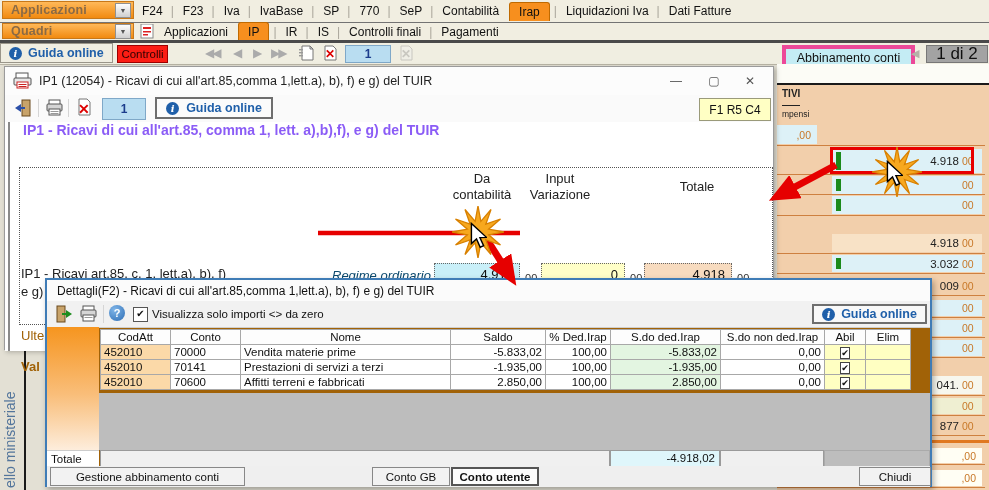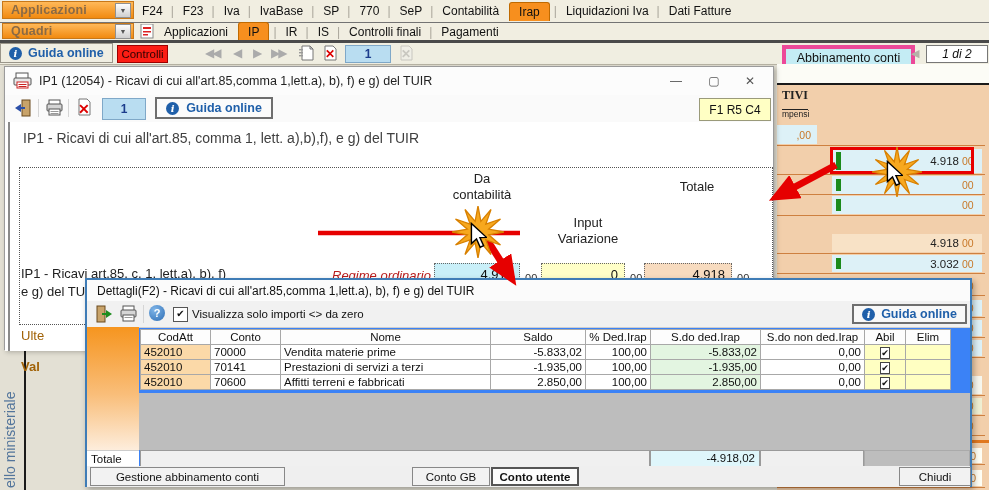--- a/index.html
+++ b/index.html
@@ -38,29 +38,29 @@
                display:flex;align-items:center;justify-content:center;flex:0 0 auto;}
   .controlli{position:absolute;left:117px;top:2px;width:49px;height:16px;background:#FB1D14;border:1px solid #9E0000;
              color:#2E0000;font-size:11.5px;display:flex;align-items:center;justify-content:center;}
   .navico{position:absolute;top:3px;color:#ABABAB;font-size:12px;letter-spacing:-2px;}
   .docico{position:absolute;top:2px;}
   .pgbox{position:absolute;left:345px;top:2px;width:44px;height:16px;background:#B9DDF1;border:1px solid #7FA8C8;
          color:#1B3C8C;font-weight:bold;font-size:12px;display:flex;align-items:center;justify-content:center;}
   .abbin{position:absolute;left:782px;top:2px;width:125px;height:17px;background:#C4ECF4;border:4px solid #ec4899;
          font-size:12.5px;display:flex;align-items:center;justify-content:center;}
   .ltri{position:absolute;left:911px;top:4px;color:#B5B2A8;font-size:11px;}
-  .pager{position:absolute;left:926px;top:2px;width:60px;height:16px;background:#ffffff;border:1px solid #777;
-         font-size:12px;display:flex;align-items:center;justify-content:center;font-style:italic;}
+  .pager{position:absolute;left:926px;top:2px;width:60px;height:16px;background:#a3a3a3;border:1px solid #777;
+         font-size:17px;display:flex;align-items:center;justify-content:center;}
 
   
   #form{position:absolute;left:777px;top:64px;width:212px;height:426px;background:#F2CFAB;z-index:1;}
   .form-white{position:absolute;left:0;top:0;width:212px;height:19px;background:#FCFCF6;}
   .form-topline{position:absolute;left:0;top:19px;width:212px;height:2px;background:#1A1A1A;}
   .ftxt{position:absolute;color:#222;}
-  .tivi{left:5px;top:24px;font-size:12px;font-weight:bold;border-bottom:1px solid #222;padding-bottom:6px;font-family:Liberation Serif, serif;}
+  .tivi{left:5px;top:24px;font-size:10px;font-weight:bold;border-bottom:1px solid #222;padding-bottom:6px;}
   .mpensi{left:5px;top:45px;font-size:8.5px;}
   .ff{position:absolute;display:flex;align-items:center;justify-content:flex-end;padding-right:6px;box-sizing:border-box;}
   .ff .v{font-size:11.5px;color:#222;}
   .ff .d{font-size:10.5px;color:#C87828;margin-left:3px;min-width:14px;text-align:left;}
   .gmark{position:absolute;left:4px;top:3px;bottom:3px;width:5px;background:#1B8A1B;}
   .cyanf{background:#DDF1F7;}
   .ul{position:absolute;left:0;width:208px;border-top:1px solid #CE8040;}
   .thickline{position:absolute;left:0;top:376px;width:212px;height:3px;background:#E07820;}
 
   .vtext{position:absolute;left:2px;top:488px;width:200px;transform:rotate(-90deg);transform-origin:0 0;
@@ -77,34 +77,34 @@
   .d1-toolbar{position:absolute;left:0;top:28px;width:100%;height:27px;background:#FAFAFA;border-bottom:1px solid #D9D9D9;}
   .vsep{position:absolute;top:4px;width:1px;height:18px;background:#D5D5D5;}
   .d1pg{position:absolute;left:97px;top:3px;width:42px;height:20px;background:#B9DDF1;border:1px solid #7FA8C8;
         color:#1B3C8C;font-weight:bold;font-size:12px;display:flex;align-items:center;justify-content:center;}
   .d1guida{position:absolute;left:150px;top:2px;width:118px;height:22px;background:#FBFBFB;border:2px solid #6E6E6E;
            display:flex;align-items:center;justify-content:center;gap:7px;box-sizing:border-box;}
   .refbox{position:absolute;left:694px;top:3px;width:70px;height:21px;background:#FFFFC4;border:1px solid #9A9A7A;
           font-size:12px;display:flex;align-items:center;justify-content:center;}
   .d1-content{position:absolute;left:0;top:55px;width:100%;height:229px;background:#FFF;}
   .d1-leftline{position:absolute;left:3px;top:0;width:2px;height:229px;background:#8A8A8A;}
-  .d1-heading{position:absolute;left:18px;top:8px;font-size:14px;font-weight:normal;color:#404040;}
+  .d1-heading{position:absolute;left:18px;top:0;font-size:14px;font-weight:bold;color:#8b5cf6;}
   .dotbox{position:absolute;left:14px;top:45px;width:752px;height:156px;border:1px dotted #555;}
   .colhead{position:absolute;width:110px;text-align:center;font-size:13px;color:#222;line-height:16px;}
-  .rowlbl{position:absolute;width:158px;text-align:right;font-style:italic;font-size:13px;color:#b91c1c;}
+  .rowlbl{position:absolute;width:158px;text-align:right;font-style:italic;font-size:13px;color:#0c4a6e;}
   .cell{position:absolute;height:22px;border:1px dotted #666;box-sizing:border-box;
         font-size:13px;text-align:right;padding:3px 6px 0 0;}
   .c-cyan{background:#C9EFF8;} .c-yel{background:#FFFFC8;} .c-pea{background:#F7DBBF;}
   .dec{position:absolute;font-size:11px;color:#333;}
   .leftlab{position:absolute;left:16px;font-size:13px;color:#222;}
   .cuttext{position:absolute;left:16px;font-size:13px;color:#a16207;text-align:center;}
 
   
-  #d2{position:absolute;left:45px;top:278px;width:887px;height:209px;background:#3b82f6;
-      border:2px solid #3F7CB6;box-shadow:2px 3px 6px rgba(0,0,0,.3);z-index:20;box-sizing:border-box;margin-left:40px;}
+  #d2{position:absolute;left:45px;top:278px;width:887px;height:209px;background:#a16207;
+      border:2px solid #3F7CB6;box-shadow:2px 3px 6px rgba(0,0,0,.3);z-index:20;box-sizing:border-box;}
   .d2-title{position:absolute;left:0;top:0;width:100%;height:21px;background:#FBFBFB;}
   .d2-title .t{position:absolute;left:10px;top:4px;font-size:12px;color:#111;}
   .d2-toolbar{position:absolute;left:0;top:21px;width:100%;height:26px;background:#F1F1F1;border-bottom:1px solid #CFCFCF;}
   .helpico{width:16px;height:16px;border-radius:50%;background:radial-gradient(circle at 35% 30%,#7FB5E8,#2E6DB4);
            color:#fff;font-weight:bold;font-size:11px;display:flex;align-items:center;justify-content:center;}
   .chk{width:13px;height:13px;background:#FFF;border:1px solid #555;font-size:10px;line-height:12px;text-align:center;color:#111;}
   .d2guida{position:absolute;left:765px;top:24px;width:115px;height:20px;background:#F8F8F8;border:2px solid #6E6E6E;
            display:flex;align-items:center;justify-content:center;gap:6px;box-sizing:border-box;z-index:3;}
   .strip{position:absolute;left:0;top:47px;width:52px;height:123px;background:linear-gradient(#F6951F,#F9BE7A 55%,#FDEDDC);}
   .d2tblwrap{position:absolute;left:53px;top:49px;}
@@ -361,21 +361,21 @@
     </div>
     <div class="d1-content">
       <div class="d1-leftline"></div>
       <div class="d1-heading">IP1 - Ricavi di cui all'art.85, comma 1, lett. a),b),f), e g) del TUIR</div>
       <div class="dotbox"></div>
 
       <div class="colhead" style="left:422px;top:49px;">
         <div>Da</div>
           <div>contabilità</div>
         </div>
-      <div class="colhead" style="left:528px;top:49px;margin-top:44px;">
+      <div class="colhead" style="left:500px;top:49px;">
         <div>Input</div>
           <div>Variazione</div>
         </div>
       <div class="colhead" style="left:642px;top:57px;width:100px;">Totale</div>
 
       <div class="rowlbl" style="left:268px;top:146px;">Regime ordinario</div>
       <div class="cell c-cyan" style="left:429px;top:141px;width:86px;">4.918</div>
       <span class="dec" style="left:517px;top:150px;">,00</span>
       <div class="cell c-yel" style="left:536px;top:141px;width:84px;">0</div>
       <span class="dec" style="left:622px;top:150px;">,00</span>

